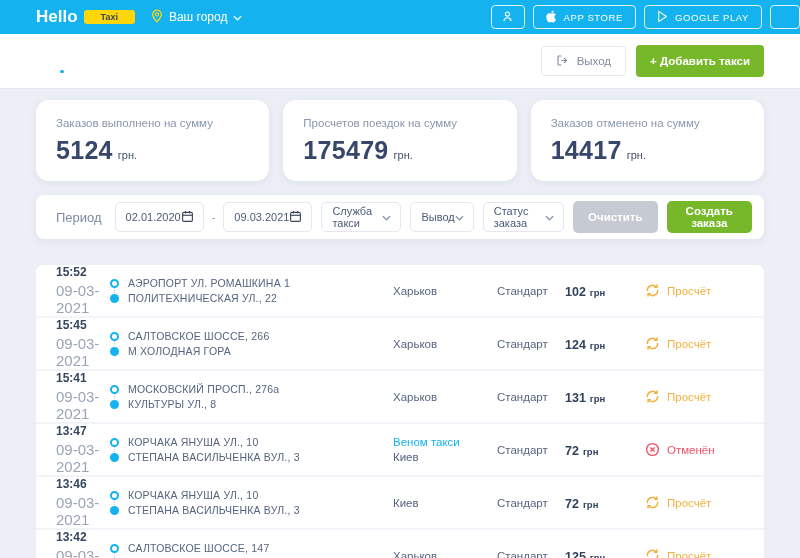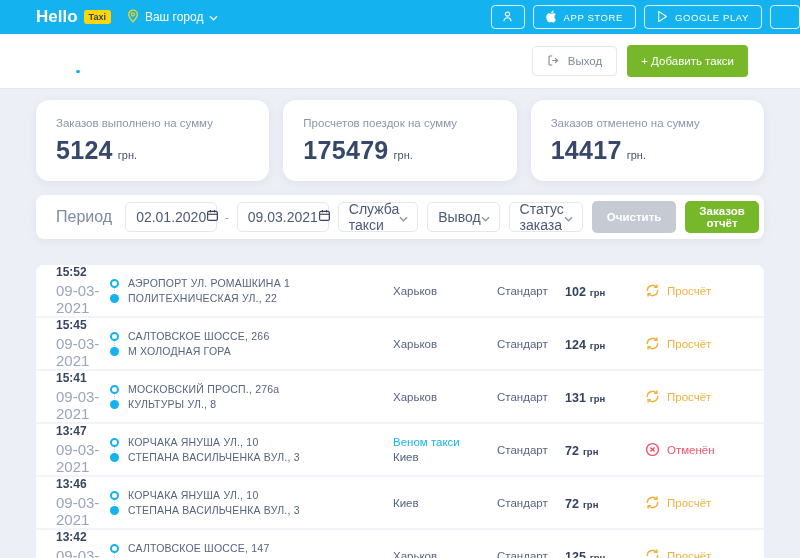--- a/index.html
+++ b/index.html
@@ -3,52 +3,52 @@
 <meta charset="utf-8">
 <style>
   * { margin:0; padding:0; box-sizing:border-box; }
   html,body { width:800px; height:558px; overflow:hidden; }
   body { font-family:"Liberation Sans", sans-serif; background:var(--page-bg,#edeff6); }
   [data-interactable="true"] { cursor:pointer; }
 
   
   .topbar { height:34px; background:var(--topbar-bg,#14b3ef); display:flex; align-items:center; padding:0 0 0 36px; color:#fff; }
   .logo { display:flex; align-items:center; gap:6px; font-size:17px; font-weight:bold; }
-  .logo-badge { background:var(--badge-yellow,#ffd60a); color:#384657; font-size:9px; font-weight:bold; padding:2px 5px; border-radius:3px; }
+  .logo-badge { background:var(--badge-yellow,#ffd60a); color:#384657; font-size:9px; font-weight:bold; padding:2px 17px; border-radius:3px; }
   .city { display:flex; align-items:center; gap:6px; margin-left:16px; font-size:12px; }
   .topnav { display:flex; gap:22px; margin-left:48px; }
   .topnav-item { font-size:12px; }
   .top-actions { margin-left:auto; display:flex; align-items:center; gap:8px; }
   .tb-btn { display:inline-flex; align-items:center; justify-content:center; gap:7px; height:24px; border:1px solid rgba(255,255,255,.85); border-radius:4px; color:#fff; font-size:9.5px; letter-spacing:.6px; padding:0 12px; background:transparent; }
   .tb-btn.icon-only { width:34px; padding:0; }
   .tb-btn.edge-frag { width:30px; padding:0; }
 
   
-  .tabbar { height:54px; background:#fff; display:flex; align-items:center; padding:0 52px; box-shadow:0 1px 0 rgba(120,135,170,.08); }
+  .tabbar { height:54px; background:#fff; display:flex; align-items:center; padding:0 36px; box-shadow:0 1px 0 rgba(120,135,170,.08); }
   .tabs { display:flex; gap:26px; }
   .tab { position:relative; font-size:12.5px; color:var(--muted-text,#7e8aa0); padding:20px 0; }
   .tab.active { color:var(--dark-text,#3a4b66); }
   .tab.active::after { content:""; position:absolute; left:-2px; right:-2px; bottom:8px; height:3px; border-radius:2px; background:var(--accent,#14b3ef); }
   .tab-actions { margin-left:auto; display:flex; align-items:center; gap:10px; }
   .btn-logout { display:inline-flex; align-items:center; gap:8px; height:30px; padding:0 14px; border:1px solid #e4e8f0; border-radius:4px; background:#fff; color:var(--muted-text,#7e8aa0); font-size:11.5px; }
-  .btn-add { display:inline-flex; align-items:center; height:32px; padding:0 14px; border:none; border-radius:4px; background:var(--green,#77b82b); color:#fff; font-size:11.5px; font-weight:normal; }
+  .btn-add { display:inline-flex; align-items:center; height:32px; padding:0 14px; border:none; border-radius:4px; background:var(--green,#77b82b); color:#fff; font-size:11.5px; font-weight:bold; }
 
   
   .content { padding:12px 36px 0; }
   .cards { display:flex; gap:14px; }
   .card { flex:1; background:#fff; border-radius:13px; padding:17px 20px 16px; box-shadow:0 2px 8px rgba(120,135,170,.12); }
   .card-label { font-size:11.5px; color:#8a96ac; }
   .card-value-row { margin-top:7px; display:flex; align-items:baseline; gap:5px; }
   .card-value { font-size:25px; font-weight:bold; color:#36476b; letter-spacing:.3px; }
   .card-currency { font-size:11px; color:#43506b; }
 
   
   .filterbar { margin-top:14px; background:#fff; border-radius:8px; height:44px; display:flex; align-items:center; gap:9px; padding:0 12px 0 20px; box-shadow:0 2px 8px rgba(120,135,170,.12); }
-  .filter-label { font-size:16px; color:var(--muted-text,#7e8aa0); margin-right:4px; }
-  .f-input { height:30px; border:1px solid #e3e7ef; border-radius:5px; display:flex; align-items:center; justify-content:space-between; padding:0 9px 0 10px; font-size:14px; color:#4c5b75; background:#fff; }
+  .filter-label { font-size:13px; color:var(--muted-text,#7e8aa0); margin-right:4px; }
+  .f-input { height:30px; border:1px solid #e3e7ef; border-radius:5px; display:flex; align-items:center; justify-content:space-between; padding:0 9px 0 10px; font-size:11px; color:#4c5b75; background:#fff; }
   .f-date { width:92px; }
   .f-sep { font-size:11px; color:#8a96ac; margin:0 -1px; }
   .f-select.w1 { width:110px; }
   .f-select.w2 { width:112px; }
   .f-select.w3 { width:84px; }
   .btn-clear { margin-left:auto; height:32px; padding:0 15px; border:none; border-radius:5px; background:#c6cad3; color:#fff; font-size:11.5px; font-weight:bold; }
   .btn-create { height:32px; padding:0 14px; border:none; border-radius:5px; background:var(--green,#77b82b); color:#fff; font-size:11.5px; font-weight:bold; }
 
   
   .thead { display:flex; margin-top:8px; padding:10px 0 8px; }
@@ -230,21 +230,21 @@
     </div>
     <div class="f-input f-select w2" data-interactable="true">
       <span data-interactable="false">Статус заказа</span>
       <span data-interactable="false">
         <svg width="9" height="6" viewBox="0 0 10 6">
             <path d="M1 1l4 4 4-4" fill="none" stroke="#8b97ab" stroke-width="1.5"></path>
           </svg>
       </span>
     </div>
     <button class="btn-clear" data-interactable="true">Очистить</button>
-    <button class="btn-create" data-interactable="true">Заказов отчёт</button>
+    <button class="btn-create" data-interactable="true">Создать заказа</button>
   </div>
 
   <div class="thead" data-interactable="false">
 
   <div class="th col-time" data-interactable="false"></div>
       <div class="th col-route" data-interactable="false"></div>
       <div class="th col-service" data-interactable="false"></div>
       <div class="th col-class" data-interactable="false"></div>
       <div class="th col-price" data-interactable="false"></div>
       <div class="th col-status" data-interactable="false"></div>

